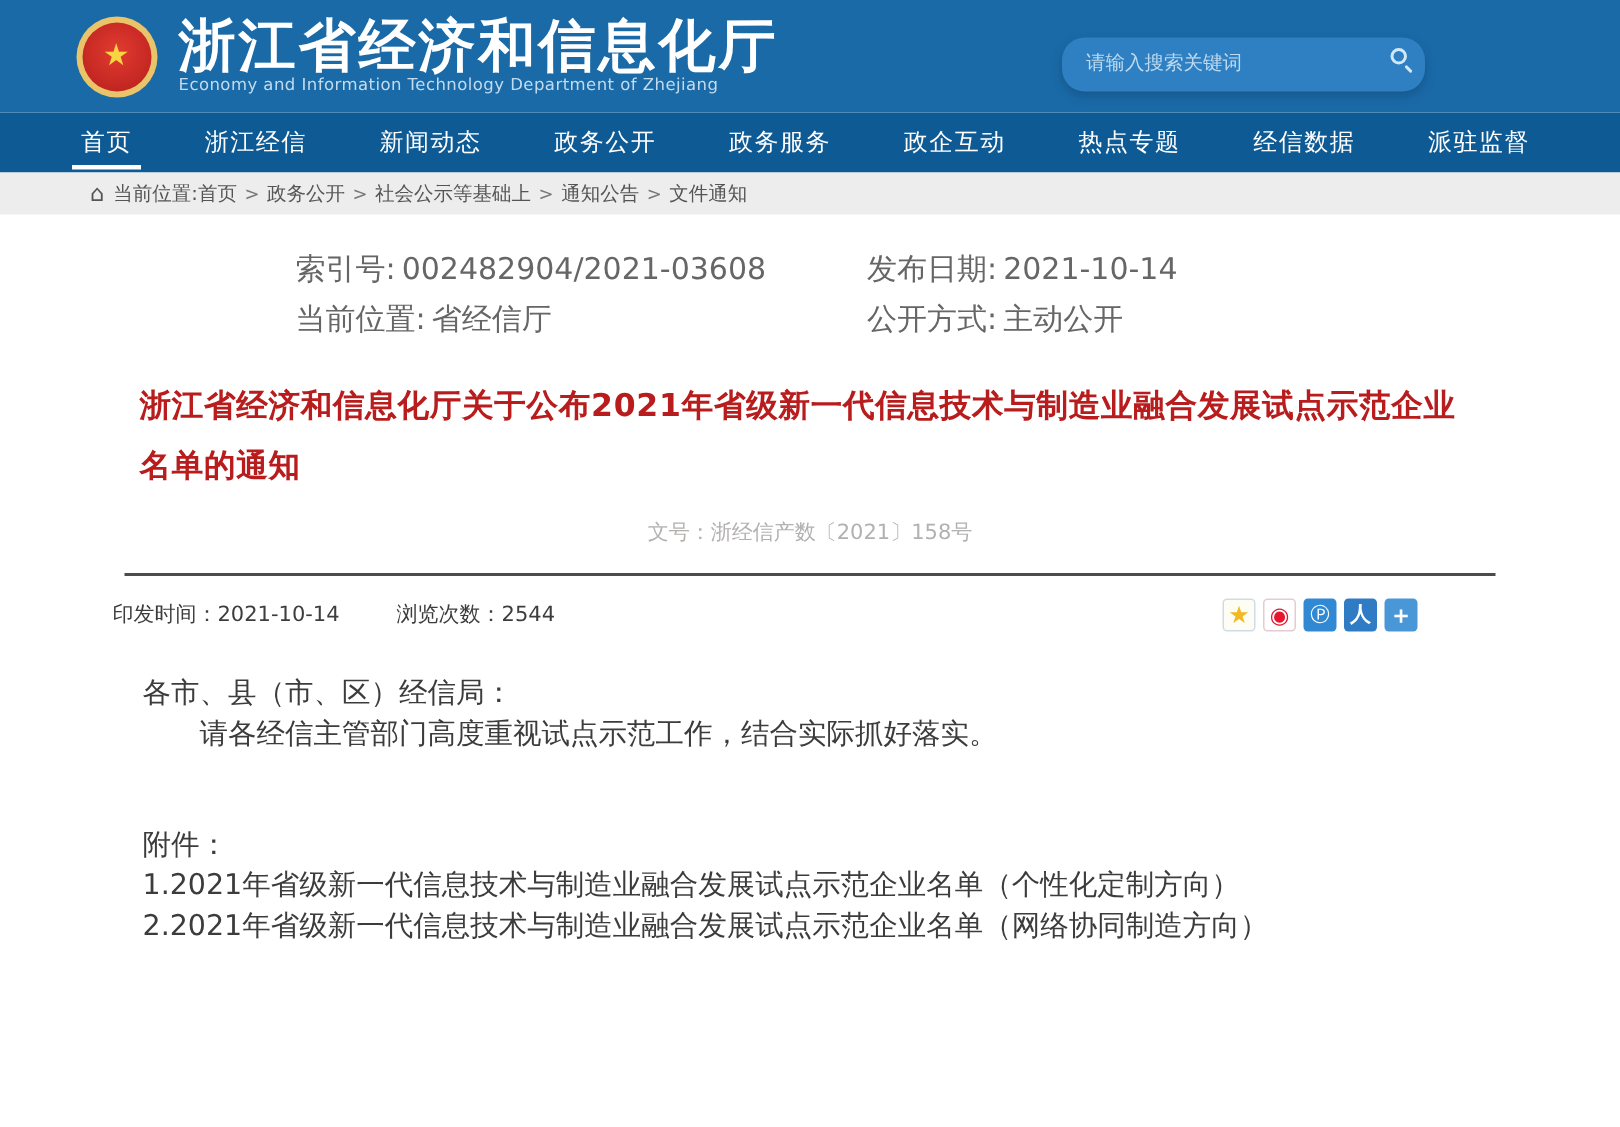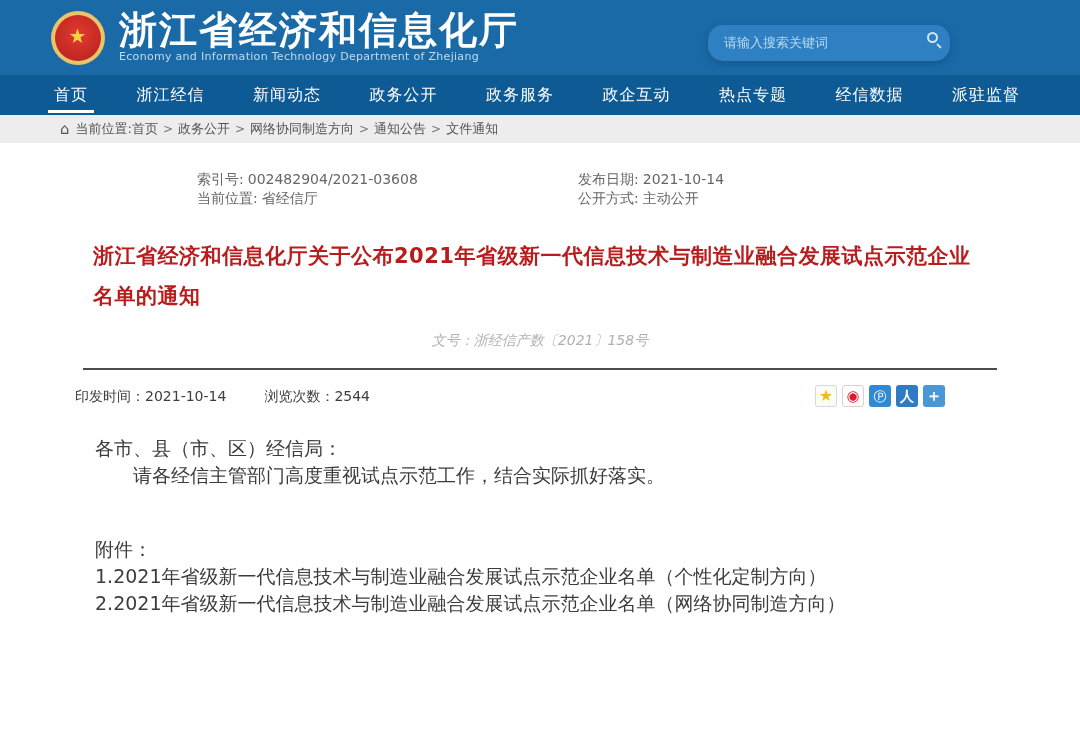--- a/index.html
+++ b/index.html
@@ -37,25 +37,25 @@
   .nav-item.active::after{content:"";position:absolute;left:-4px;right:-4px;bottom:2px;height:3px;background:#fff;}
   
   .breadcrumb-bar{height:28px;background:var(--breadcrumb-bg,#ededed);display:flex;align-items:center;
     padding-left:60px;font-size:13px;color:#555;}
   .home-icon{font-size:15px;margin-right:6px;color:#555;}
   .crumb{color:#555;cursor:pointer;}
   .crumb-sep{margin:0 5px;color:#777;font-size:12px;}
   
   .content{width:930px;margin:0 auto;}
   .doc-meta{display:grid;grid-template-columns:381px 1fr;padding:27px 0 0 122px;
-    font-size:14px;color:var(--meta-gray,#666);line-height:19px;}
+    font-size:20px;color:var(--meta-gray,#666);row-gap:14px;line-height:19px;}
   .doc-meta .m-label{margin-right:4px;}
   .doc-title{font-size:21px;font-weight:bold;color:#b91c1c;text-align:left;
     line-height:40px;margin-top:28px;padding:0 18px;letter-spacing:0.5px;}
-  .doc-number{text-align:center;color:var(--docnum-gray,#b3b0b0);font-size:14px;margin-top:16px;font-style:italic;}
+  .doc-number{text-align:center;color:var(--docnum-gray,#b3b0b0);font-size:14px;margin-top:16px;}
   .rule{border:none;border-top:2px solid var(--rule-dark,#4c4c4c);margin:18px 8px 0 8px;}
   .meta-row{position:relative;margin-top:13px;height:26px;font-size:14px;color:#3d3d3d;}
   .meta-center{text-align:left;line-height:26px;}
   .meta-gap{display:inline-block;width:38px;}
   .share-icons{position:absolute;right:60px;top:2px;display:flex;gap:5px;}
   .share-icon{width:22px;height:22px;border-radius:3px;display:flex;align-items:center;
     justify-content:center;font-size:14px;line-height:1;cursor:pointer;}
   .si-star{background:#fdfdf4;color:#f3b922;border:1px solid #cfdce8;font-size:16px;}
   .si-weibo{background:#fff;color:#e6162d;border:1px solid #e3cdd0;font-size:15px;}
   .si-p{background:var(--icon-blue,#3089d2);color:#fff;font-size:13px;}
@@ -101,21 +101,21 @@
   <div class="nav-item">派驻监督</div>
 </nav>
 
 <div class="breadcrumb-bar">
   <span class="home-icon">⌂</span>
   <span>当前位置:</span>
   <span class="crumb">首页</span>
   <span class="crumb-sep">&gt;</span>
   <span class="crumb">政务公开</span>
   <span class="crumb-sep">&gt;</span>
-  <span class="crumb">网络协同制造方向</span>
+  <span class="crumb">社会公示等基础上</span>
   <span class="crumb-sep">&gt;</span>
   <span class="crumb">通知公告</span>
   <span class="crumb-sep">&gt;</span>
   <span class="crumb">文件通知</span>
 </div>
 
 <main class="content">
   <section class="doc-meta">
     <div>
       <span class="m-label">索引号:</span><span>002482904/2021-03608</span>

